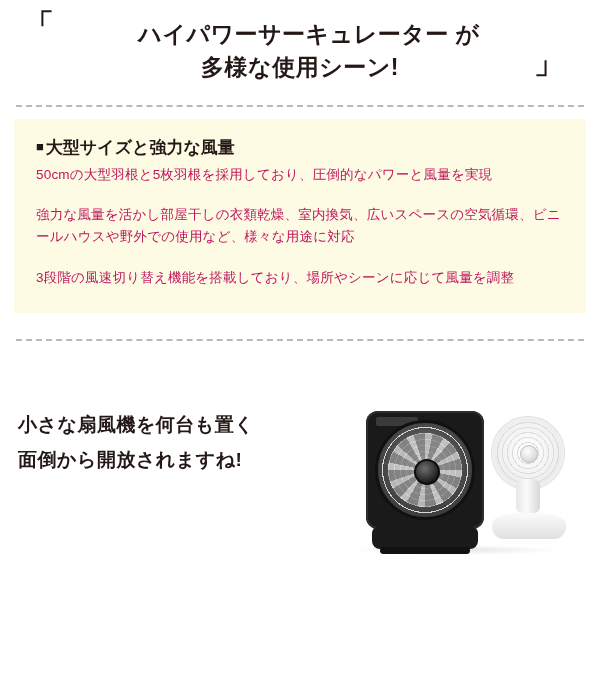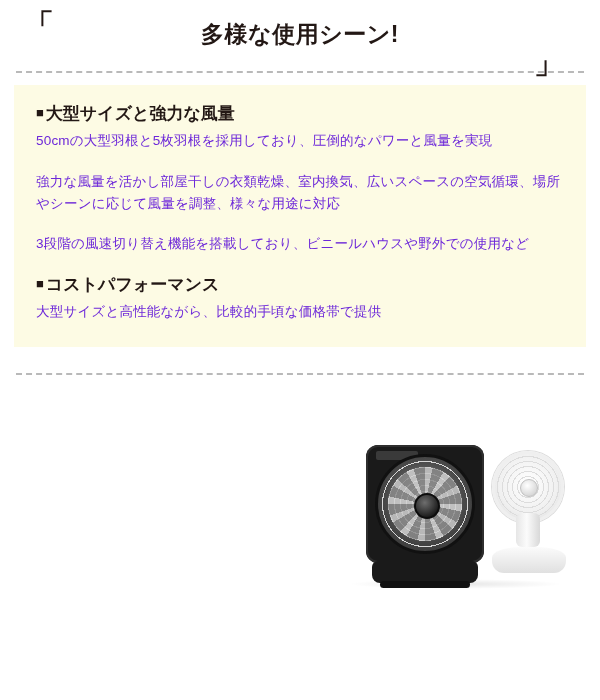--- a/index.html
+++ b/index.html
@@ -82,21 +82,21 @@
     line-height: 1.3;
   }
   .bullet-sq {
     font-size: 13px;
     vertical-align: 2px;
     margin-right: 2px;
   }
   .feature-body {
     font-size: 13.5px;
     line-height: 1.65;
-    color: #6d28d9;
+    color: #be185d;
     margin: 0;
     letter-spacing: 0.2px;
   }
 
   
   .bottom {
     position: relative;
     height: 210px;
     margin-top: 14px;
   }
@@ -277,51 +277,52 @@
     background: radial-gradient(ellipse at center, rgba(0,0,0,0.10), rgba(0,0,0,0) 70%);
   }
 </style>
 </head>
 <body>
 
 <div class="page">
 
   <div class="header">
     <span class="quote-open">「</span>
+    <div class="header-line l1">ハイパワーサーキュレーター が</div>
     <div class="header-line l2">多様な使用シーン!</div>
     <span class="quote-close">」</span>
   </div>
 
   <div class="dash-sep"></div>
 
   <div class="panel">
 
     <div class="feature">
       <p class="feature-title"><span class="bullet-sq">■</span><span>大型サイズと強力な風量</span></p>
       <p class="feature-body">50cmの大型羽根と5枚羽根を採用しており、圧倒的なパワーと風量を実現</p>
     </div>
 
     <div class="feature">
-      <p class="feature-body">強力な風量を活かし部屋干しの衣類乾燥、室内換気、広いスペースの空気循環、場所やシーンに応じて風量を調整、様々な用途に対応</p>
+      <p class="feature-body">強力な風量を活かし部屋干しの衣類乾燥、室内換気、広いスペースの空気循環、ビニールハウスや野外での使用など、様々な用途に対応</p>
     </div>
 
     <div class="feature">
-      <p class="feature-body">3段階の風速切り替え機能を搭載しており、ビニールハウスや野外での使用など</p>
-    </div>
-
-    <div class="feature">
-      <p class="feature-title"><span class="bullet-sq">■</span><span>コストパフォーマンス</span></p>
-      <p class="feature-body">大型サイズと高性能ながら、比較的手頃な価格帯で提供</p>
-    </div>
+      <p class="feature-body">3段階の風速切り替え機能を搭載しており、場所やシーンに応じて風量を調整</p>
+    </div>
+
 
   </div>
 
   <div class="dash-sep" style="margin-top:26px;"></div>
 
   <div class="bottom">
+    <div class="bottom-text">
+      <div>小さな扇風機を何台も置く</div>
+      <div>面倒から開放されますね!</div>
+    </div>
 
     <div class="fan-box">
       <div class="shadow"></div>
 
       <div class="boxfan">
         <div class="boxfan-body">
           <div class="boxfan-panel"></div>
           <div class="boxfan-grill">
             <div class="boxfan-blades"></div>
             <div class="boxfan-hub"></div>

